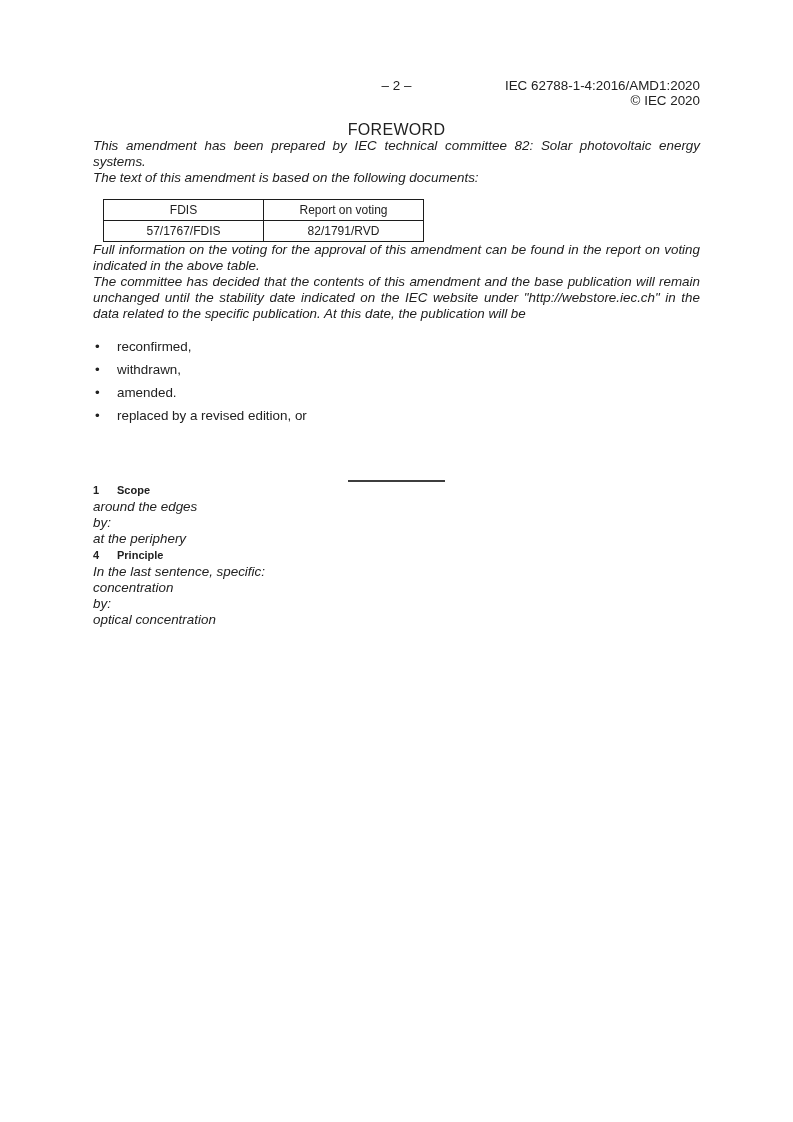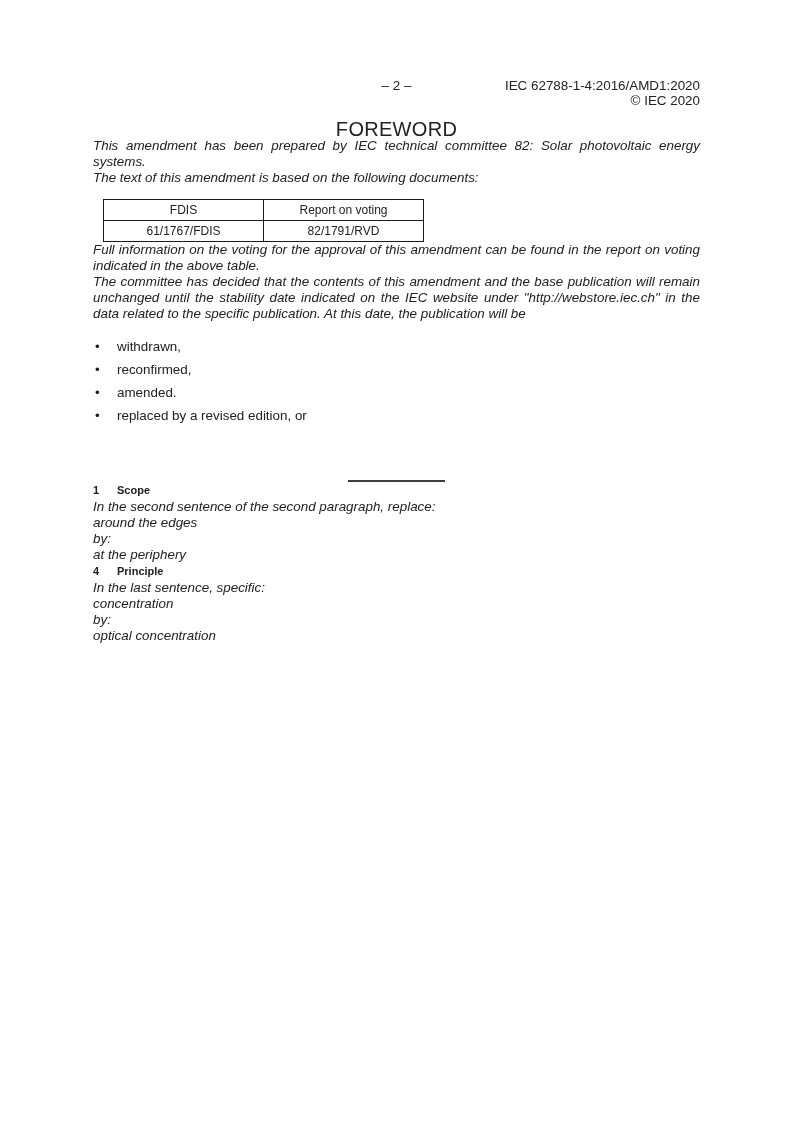--- a/index.html
+++ b/index.html
@@ -19,21 +19,21 @@
   
   .hdr { position:relative; height:30px; }
   .hdr-center {
     position:absolute; left:0; right:0; top:0;
     text-align:center; line-height:15px;
   }
   .hdr-right { position:absolute; right:0; top:0; text-align:right; line-height:15px; }
 
   .foreword {
     margin:13px 0 0 0;
-    font-size:20px; font-weight:normal;
+    font-size:16px; font-weight:normal;
     line-height:17px;
     text-align:center;
     letter-spacing:0.3px;
   }
 
   p.para { margin:0;font-style:italic; }
   .justify { text-align:justify; text-align-last:left; }
   .mt-p1 { margin-top:23px; }
   .mt-p2 { margin-top:16px; }
   .mt-p3 { margin-top:24px; }
@@ -105,44 +105,43 @@
 
   <table class="voting">
     <thead>
       <tr>
         <th>FDIS</th>
         <th>Report on voting</th>
       </tr>
     </thead>
     <tbody>
       <tr>
-        <td>61/1767/FDIS</td>
+        <td>57/1767/FDIS</td>
         <td>82/1791/RVD</td>
       </tr>
     </tbody>
   </table>
 
   <p class="para justify mt-p3">Full information on the voting for the approval of this amendment can be found in the report on voting indicated in the above table.</p>
 
   <p class="para justify mt-p4">The committee has decided that the contents of this amendment and the base publication will remain unchanged until the stability date indicated on the IEC website under "http://webstore.iec.ch" in the data related to the specific publication. At this date, the publication will be</p>
 
   <ul class="bullets">
+    <li>reconfirmed,</li>
     <li>withdrawn,</li>
-    <li>reconfirmed,</li>
     <li>amended.</li>
     <li>replaced by a revised edition, or</li>
   </ul>
 
   <div class="separator"></div>
 
   <section>
     <h2 class="sec-h mt-h1">
       <span class="sec-num">1</span><span>Scope</span>
     </h2>
-    <p class="para italic mt-sec-first">In the second sentence of the second paragraph, replace:</p>
     <p class="para mt-sec">around the edges</p>
     <p class="para italic mt-sec">by:</p>
     <p class="para mt-sec">at the periphery</p>
   </section>
 
   <section>
     <h2 class="sec-h mt-h2">
       <span class="sec-num">4</span><span>Principle</span>
     </h2>
     <p class="para italic mt-sec-first">In the last sentence, specific:</p>

